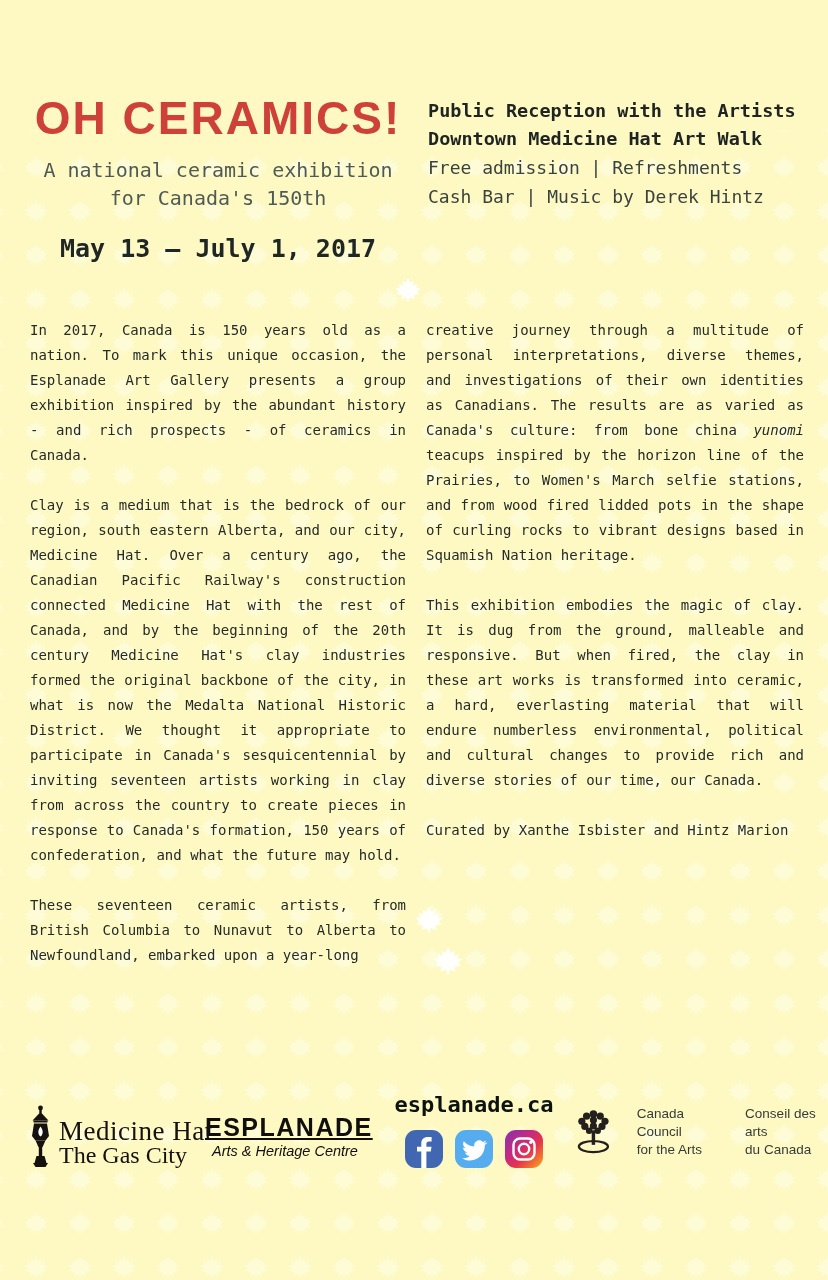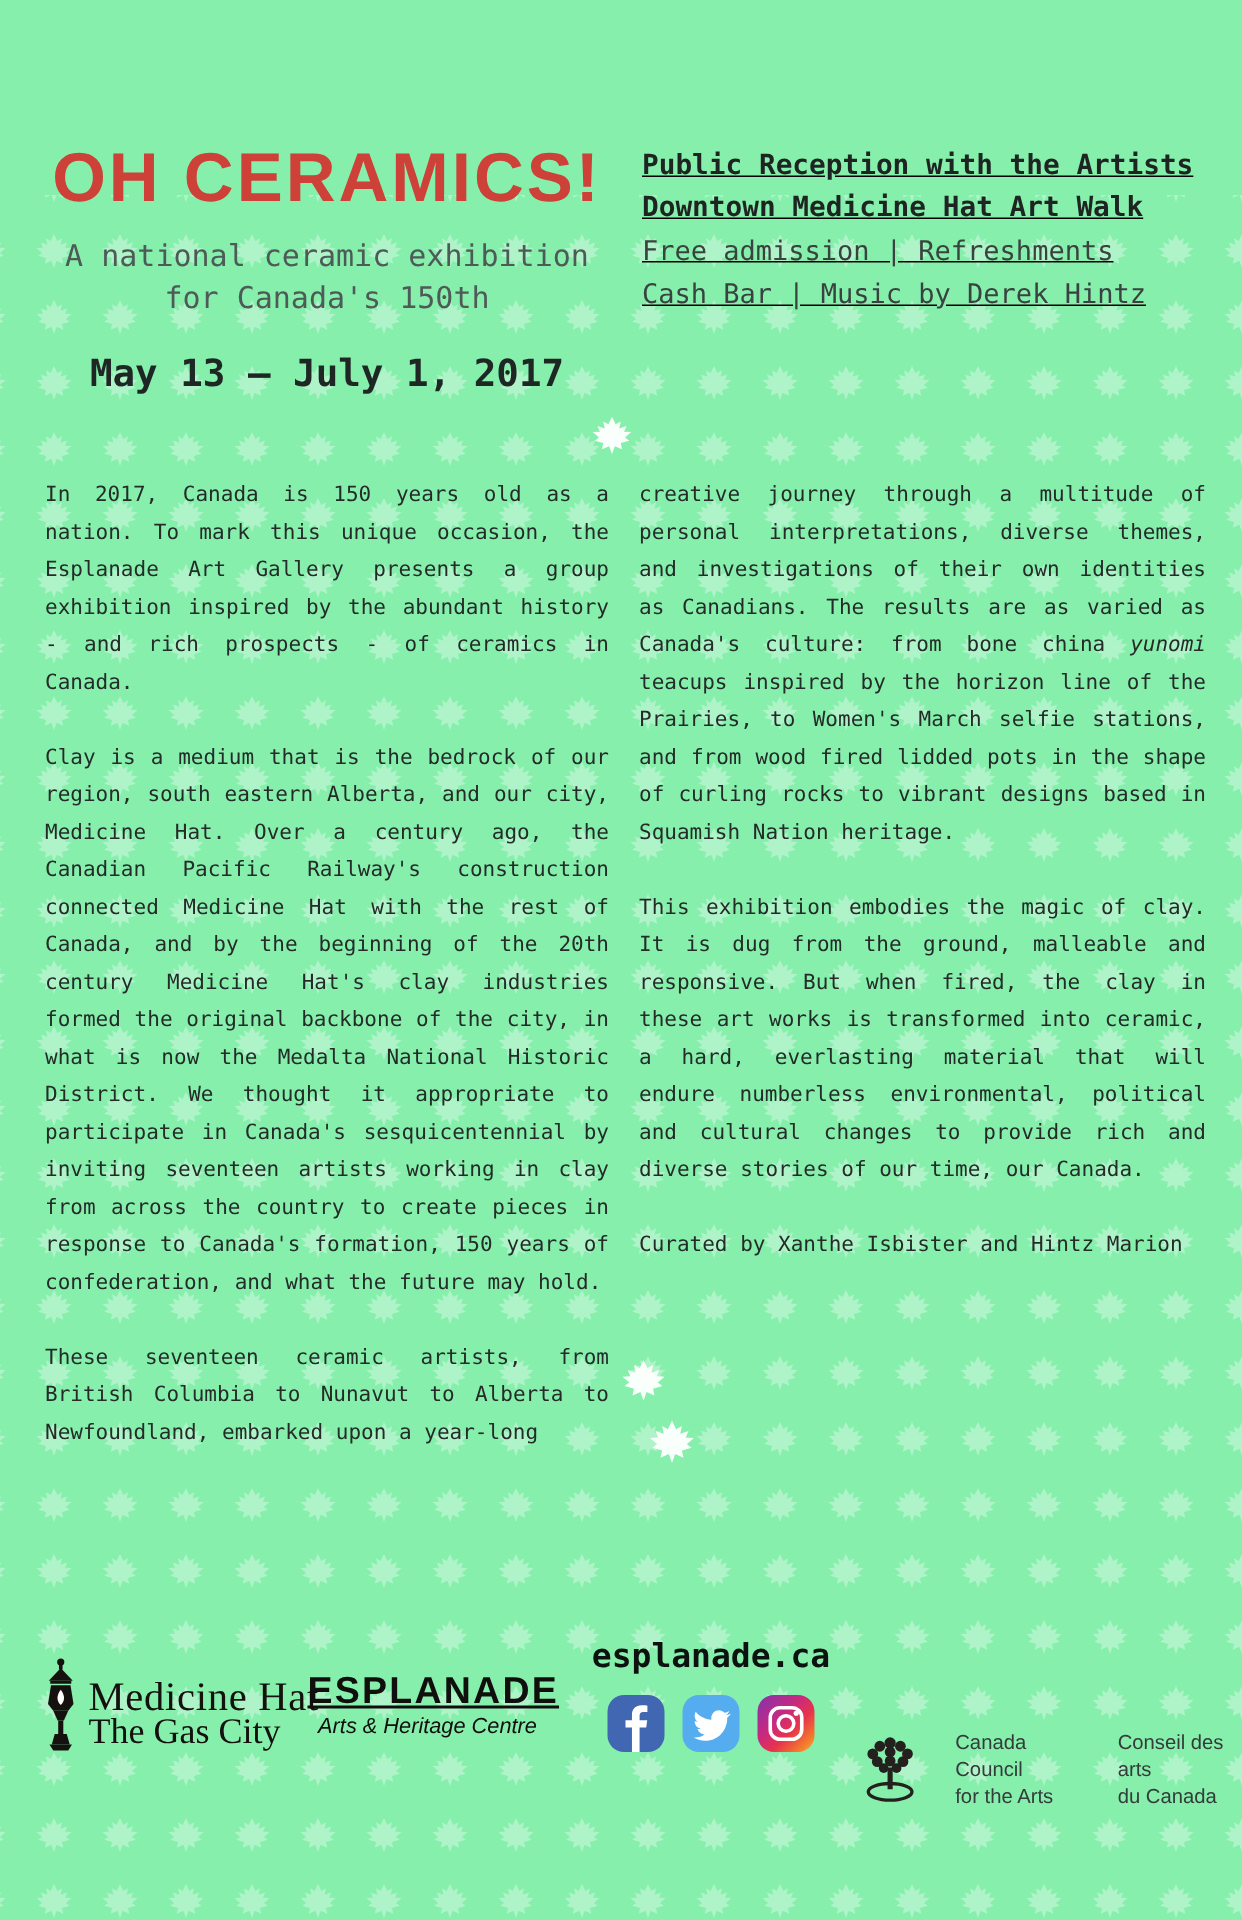--- a/index.html
+++ b/index.html
@@ -1,34 +1,34 @@
 <!DOCTYPE html>
 <html><head>
 <meta charset="utf-8">
 <style>
   html,body { margin:0; padding:0; }
   .page {
     position:relative; width:828px; height:1280px;
-    background:#86efac; overflow:hidden;
+    background:#fef9c3; overflow:hidden;
     font-family:"DejaVu Sans Mono", monospace;
   }
   .leaf-bg { position:absolute; left:0; top:0; }
 
   
   .head-left { position:absolute; left:28px; top:92px; width:380px; text-align:center; }
   .title {
     margin:0; font-family:"Liberation Sans", sans-serif; font-weight:bold;
     font-size:46px; letter-spacing:2px; color:#cd4139; line-height:52px;
   }
   .subtitle {
     margin:12px 0 0; font-size:20px; line-height:28px; color:#4e5a57;
   }
   .dates { margin:22px 0 0; font-weight:bold; font-size:25px; color:#1f2725; }
 
-  .head-right { position:absolute; left:428px; top:97px; width:380px;text-decoration:underline; }
+  .head-right { position:absolute; left:428px; top:97px; width:380px; }
   .rec-line { margin:0; font-weight:bold; font-size:18.5px; line-height:28px; color:#1d2422; }
   .rec-datetime { margin:3px 0 3px; font-weight:bold; font-size:31px; line-height:40px; color:#121816; }
   .rec-detail { margin:0; font-size:18px; line-height:29px; color:#39423f; }
 
   
   .body-columns { position:absolute; left:0; top:318px; width:828px; }
   .col { position:absolute; top:0; text-align:justify; font-size:14px; line-height:25px; color:#242b29; }
   .col-left  { left:30px;  width:376px; }
   .col-right { left:426px; width:378px; }
   .col p { margin:0 0 25px; }
@@ -47,21 +47,21 @@
 
   .site-block { position:absolute; left:392px; top:1092px; width:164px; text-align:center; }
   .site-url { font-weight:bold; font-size:22px; color:#0c1210; white-space:nowrap; }
   .social-row { margin-top:13px; display:flex; justify-content:center; gap:12px; }
   .social { width:38px; height:38px; border-radius:11px; position:relative; }
   .social svg { display:block; }
   .fb { background:#4267b2; }
   .tw { background:#55acee; }
   .ig { background:linear-gradient(135deg, #8134af 0%, #c9297e 40%, #e7344c 62%, #f58529 88%, #f7c95c 100%); }
 
-  .cc-logo { position:absolute; left:572px; top:1152px; display:flex; align-items:center;gap:12px; }
+  .cc-logo { position:absolute; left:572px; top:1104px; display:flex; align-items:center;gap:12px; }
   .cc-text { font-family:"Liberation Sans", sans-serif; font-size:13.5px; line-height:18px; color:#343c3a; }
   .cc-en { margin-left:10px; }
   .cc-fr { margin-left:14px; }
 </style>
 </head>
 <body>
 
 <div class="page">
 
   <svg class="leaf-bg" width="828" height="1280" viewBox="0 0 828 1280" xmlns="http://www.w3.org/2000/svg">

